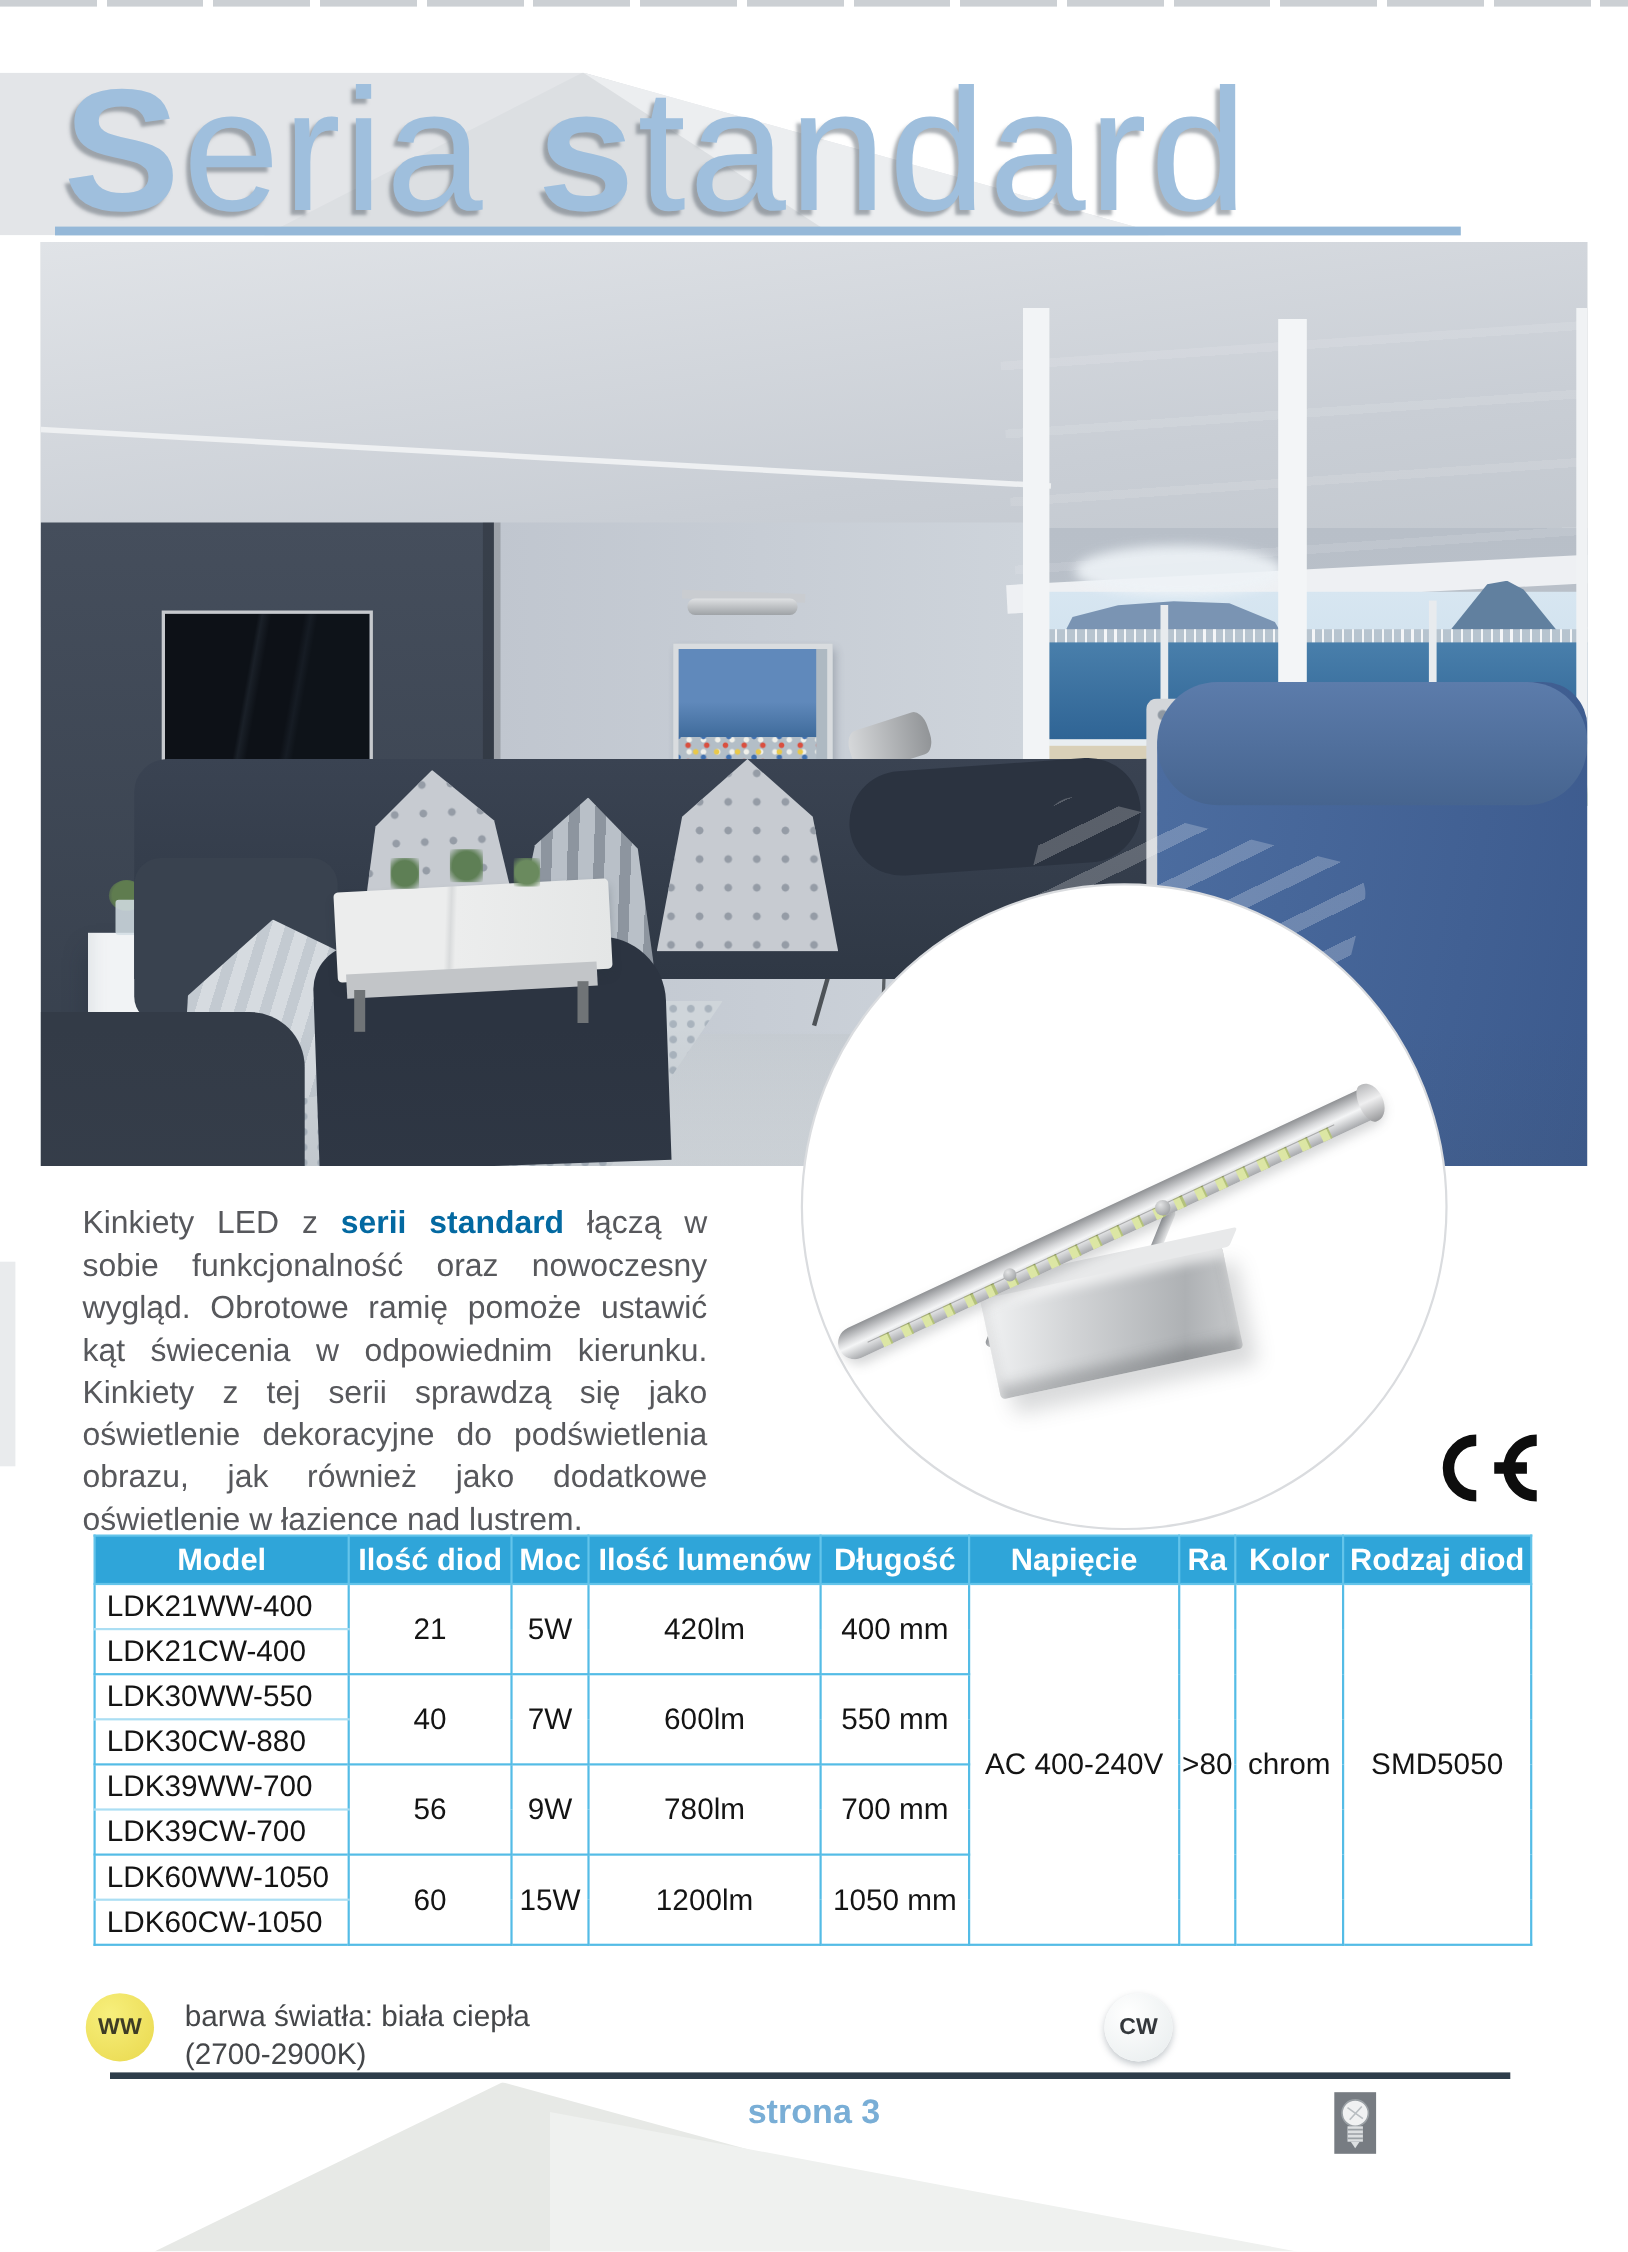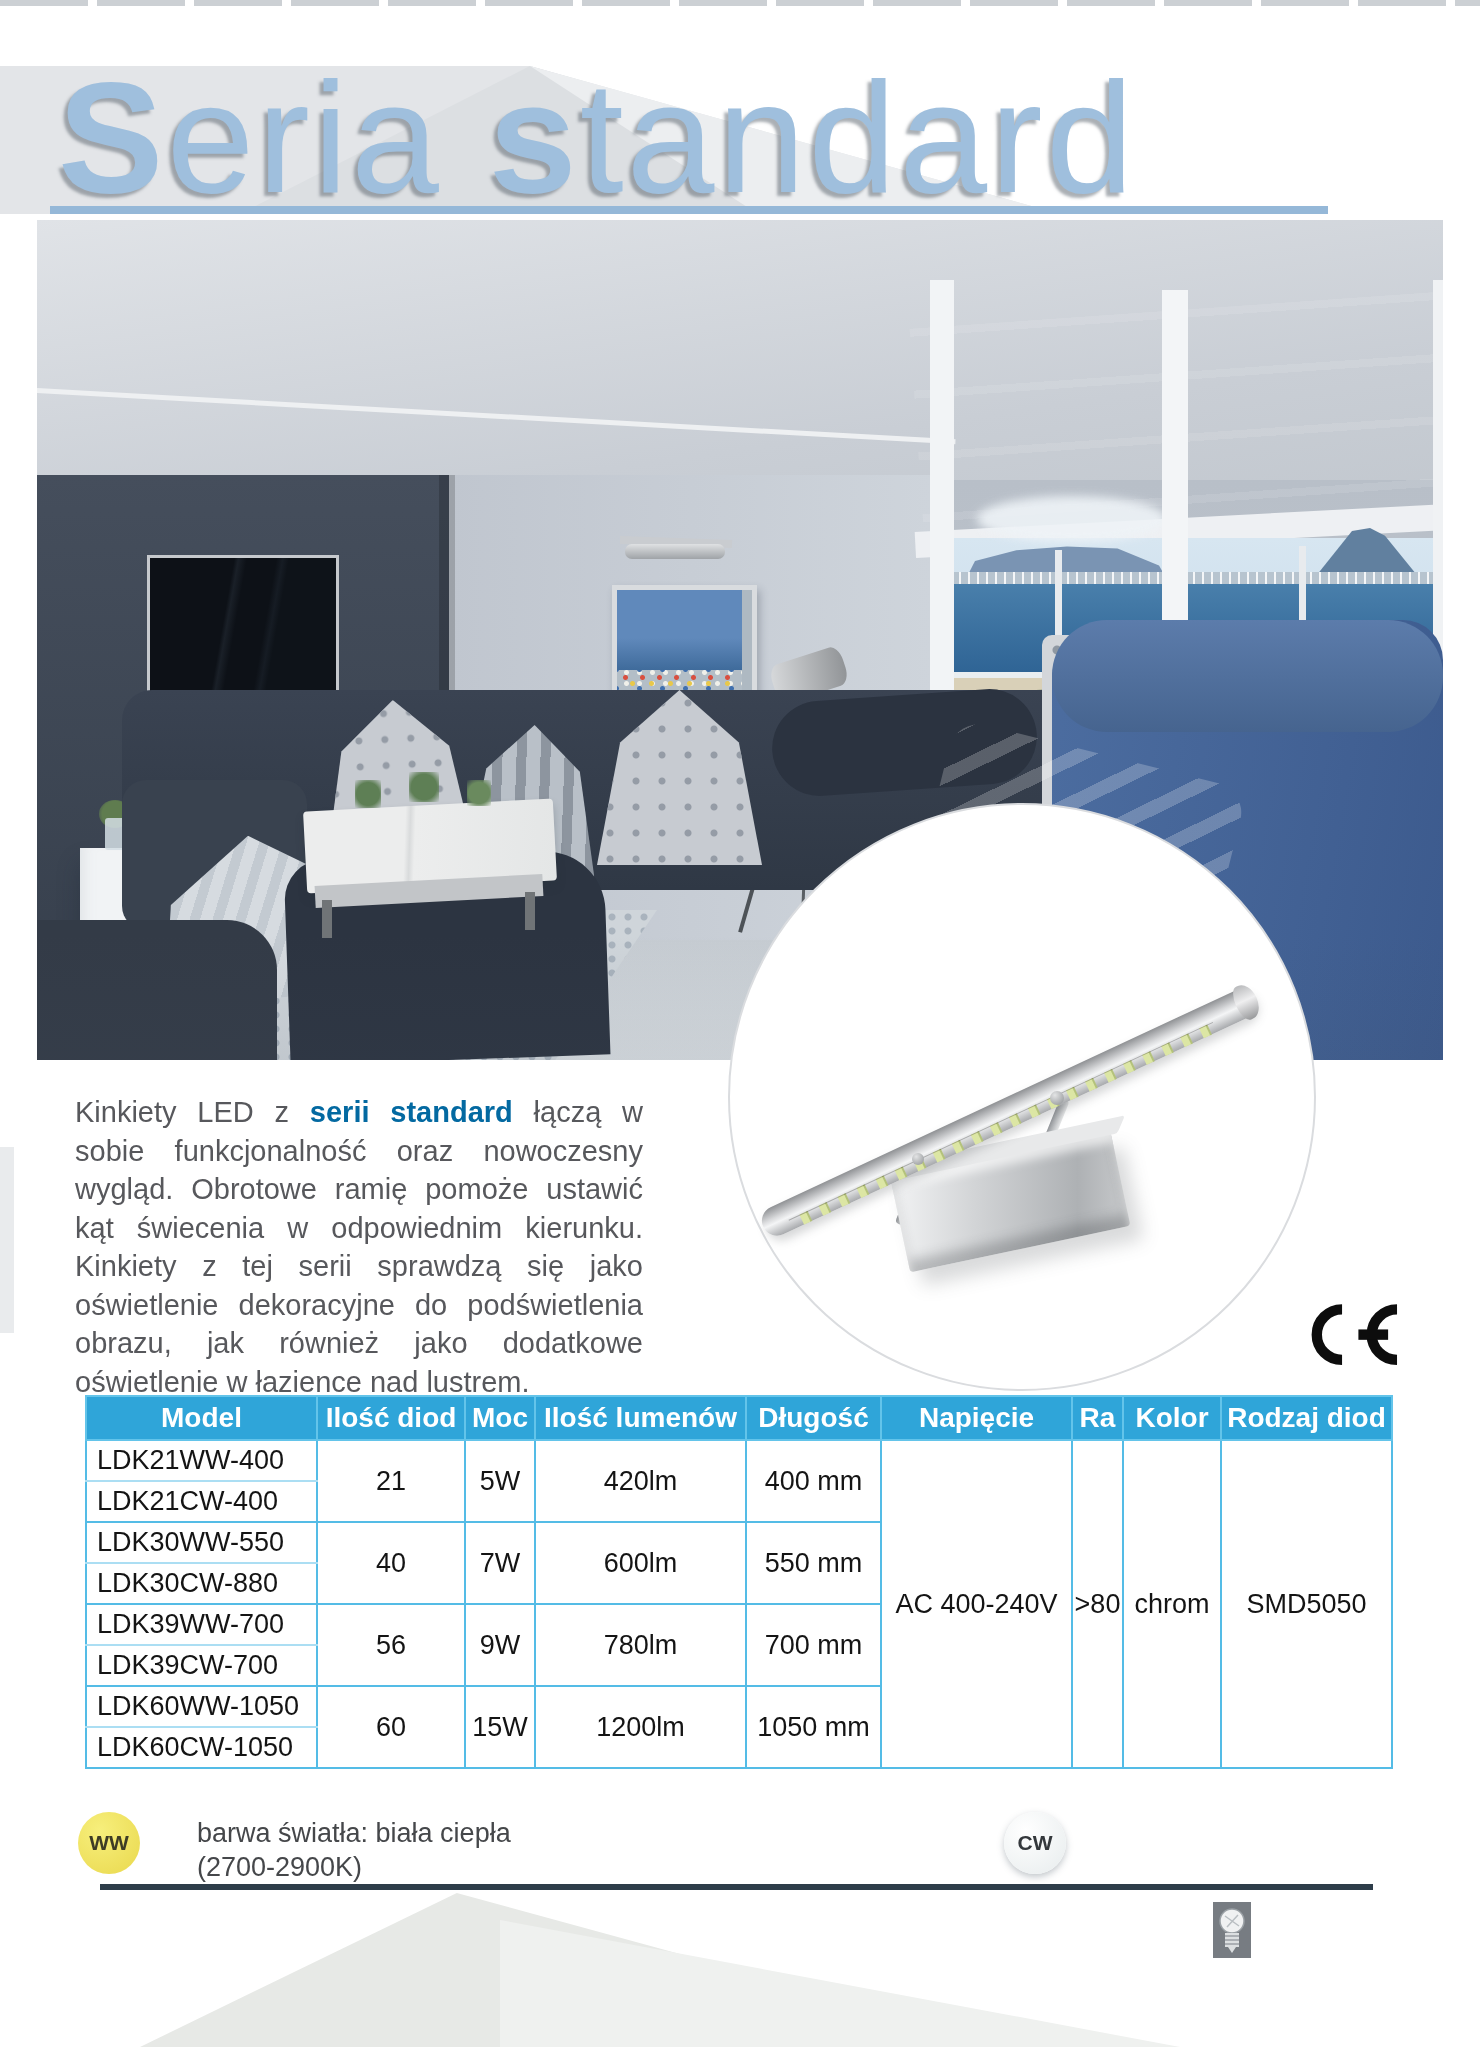--- a/index.html
+++ b/index.html
@@ -68,21 +68,21 @@
 
   
   .badge{position:absolute;width:62px;height:62px;border-radius:50%;text-align:center;
     line-height:62px;font-size:21px;font-weight:bold;}
   .badge-ww{left:78px;top:1812px;color:#3e3c25;
     background:radial-gradient(circle at 35% 30%,#f7ef7c,#e9d84d);}
   .badge-cw{left:1004px;top:1812px;color:#34383c;
     background:radial-gradient(circle at 35% 30%,#ffffff,#e7eced);
     box-shadow:0 3px 7px rgba(120,130,140,.45);}
   .legend-text{position:absolute;font-size:27px;line-height:34px;color:#45474a;}
-  .legend-ww{left:168px;top:1816px;margin-left:29px;}
+  .legend-ww{left:168px;top:1816px;}
   .legend-cw{left:1094px;top:1816px;}
 
   
   .footer-line{left:100px;top:1884px;width:1273px;height:6px;background:#2e3d4a;}
   .page-label{left:0;top:1902px;width:1480px;text-align:center;font-size:31px;
     font-weight:bold;color:#79aed6;}
   .bulb-box{left:1213px;top:1902px;width:38px;height:56px;background:#777c82;}
 </style>
 </head>
 <body>
@@ -290,20 +290,21 @@
   </table>
 
   <div class="badge badge-ww">WW</div>
   <div class="legend-text legend-ww">
     <div>barwa światła: biała ciepła</div>
     <div>(2700-2900K)</div>
   </div>
   <div class="badge badge-cw">CW</div>
 
   <div class="abs footer-line"></div>
+  <div class="abs page-label">strona 3</div>
   <div class="abs bulb-box">
     <svg viewBox="0 0 38 56" width="38" height="56">
       <circle cx="19" cy="19" r="12" fill="#f0f1f2" stroke="#9aa0a5" stroke-width="1.5"></circle>
       <path d="M12,14 L26,24 M14,25 L25,13" stroke="#b9bec2" stroke-width="1.5" fill="none"></path>
       <rect x="12" y="31" width="14" height="14" fill="#dcdfe1"></rect>
       <path d="M12,34 h14 M12,38 h14 M12,42 h14" stroke="#9aa0a5" stroke-width="1.5"></path>
       <path d="M15,45 h8 l-4,6 z" fill="#dcdfe1"></path>
     </svg>
   </div>
 

